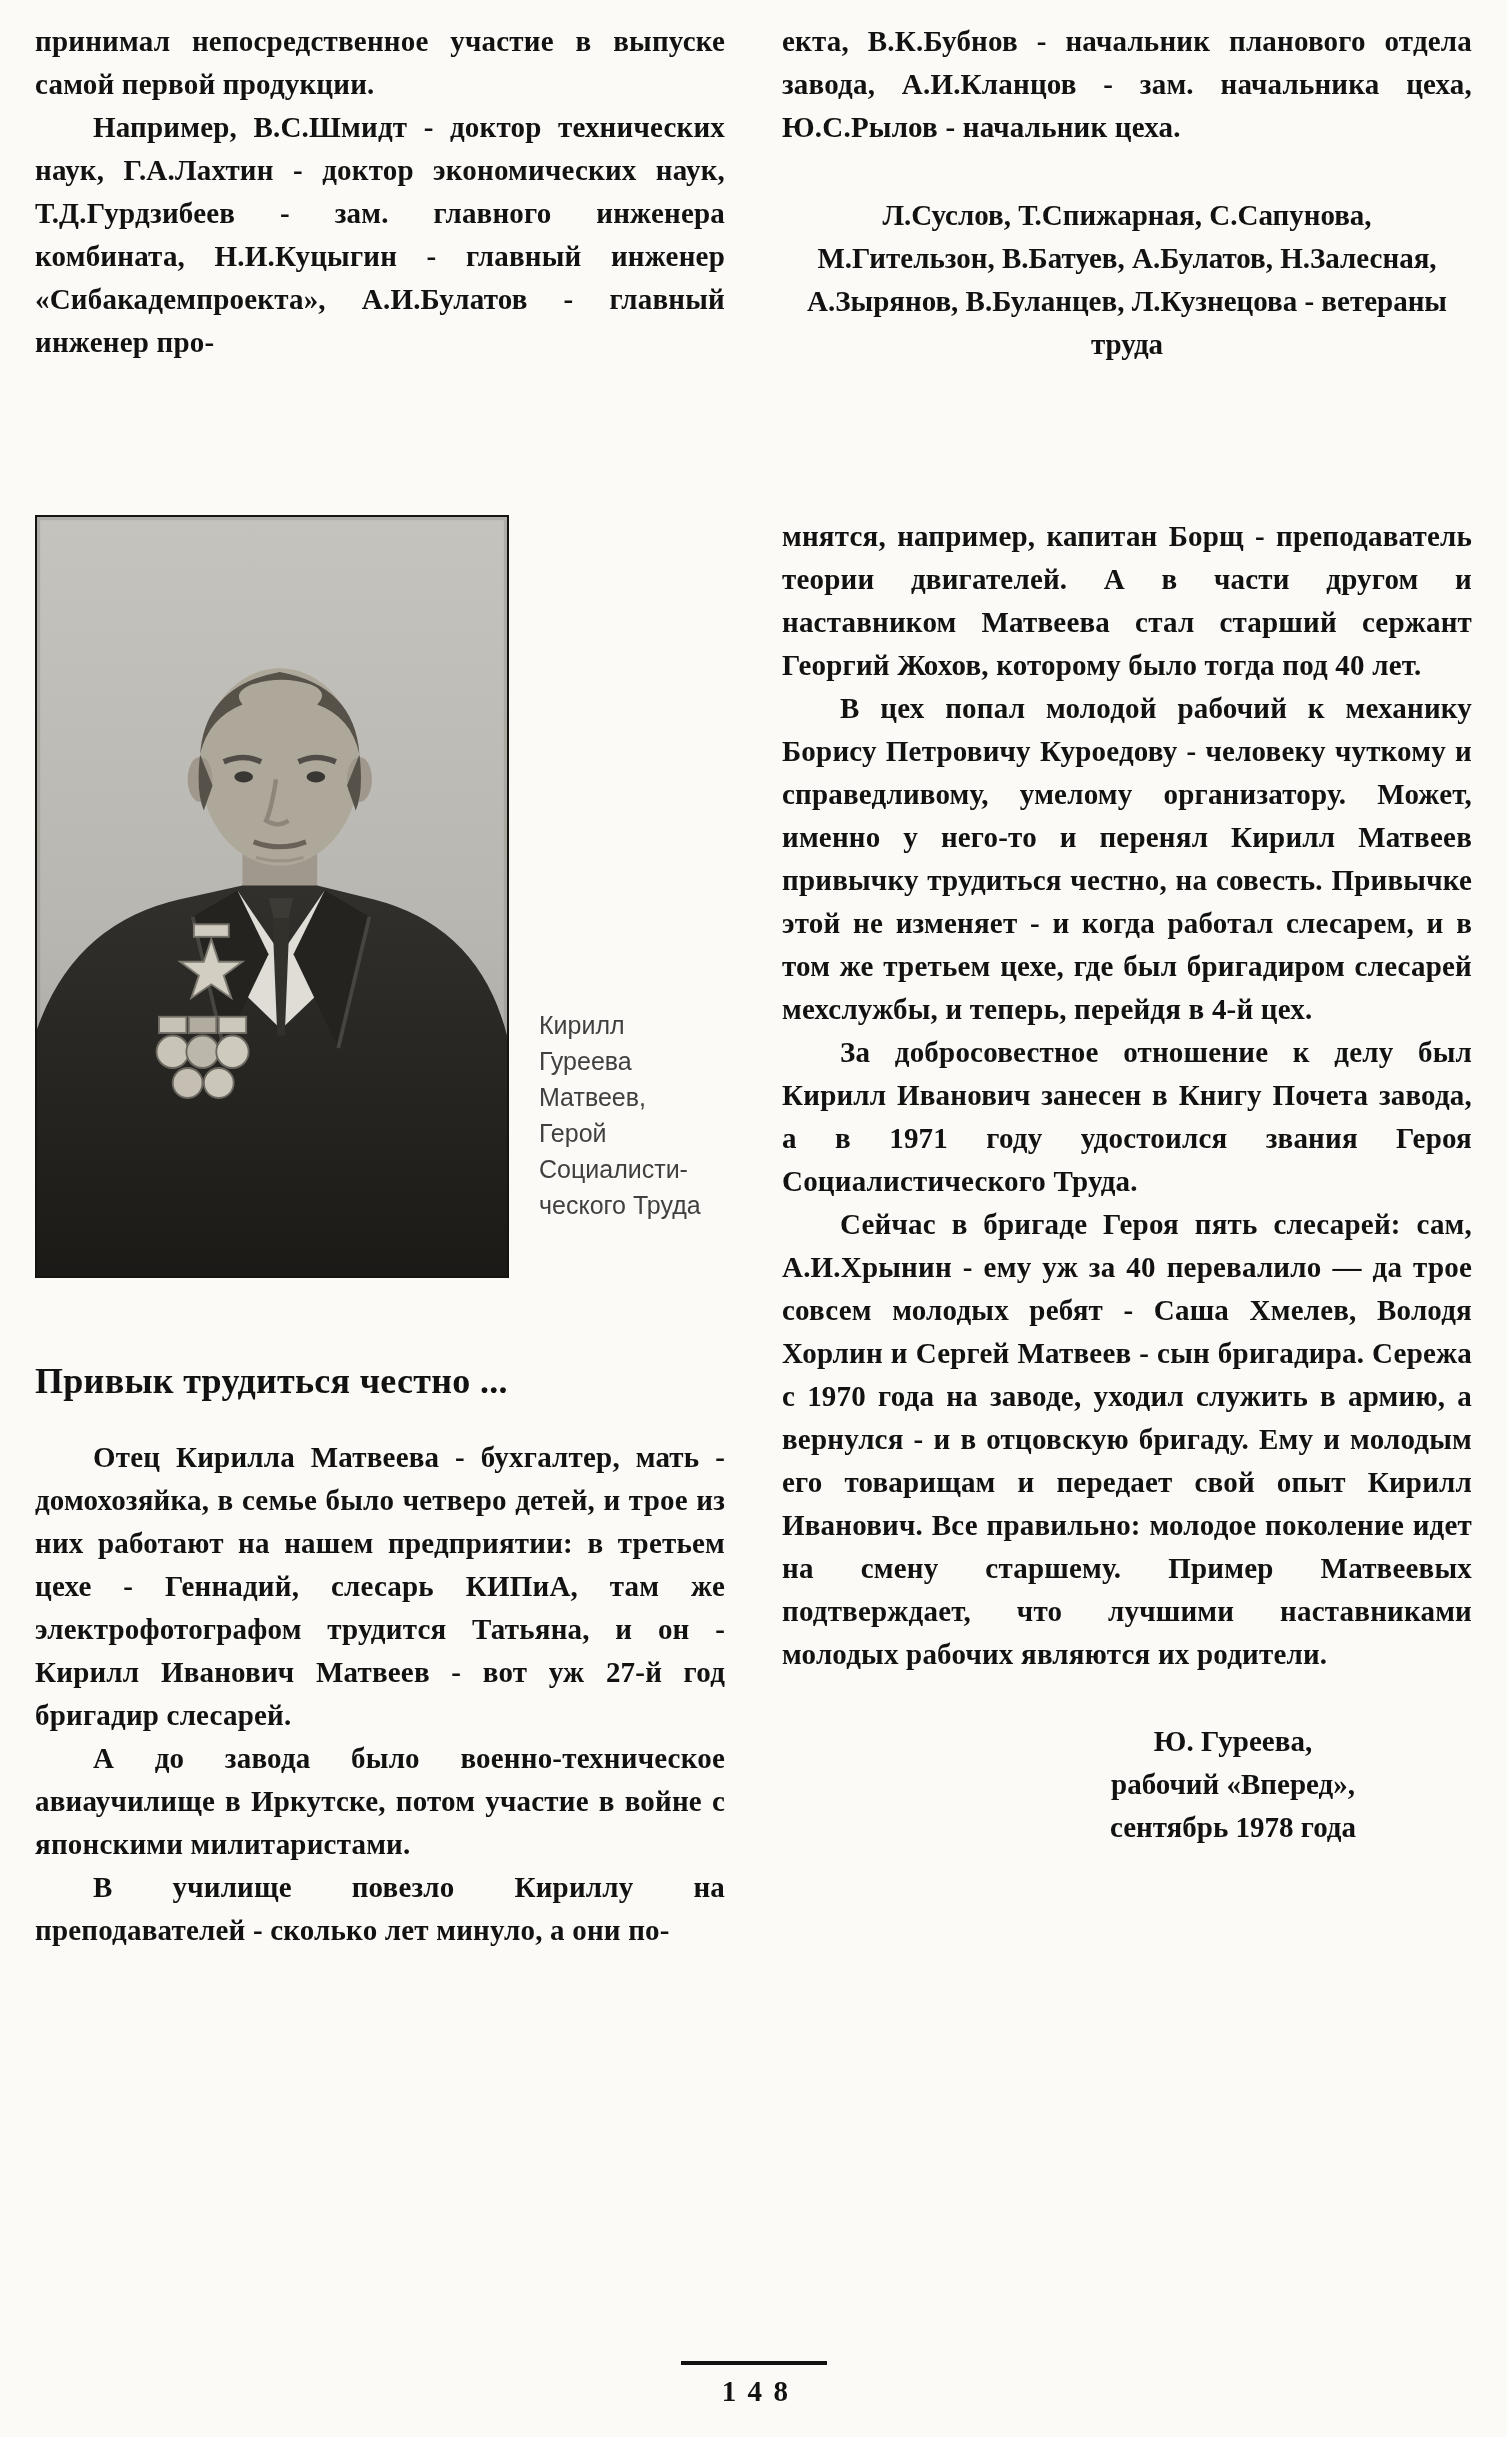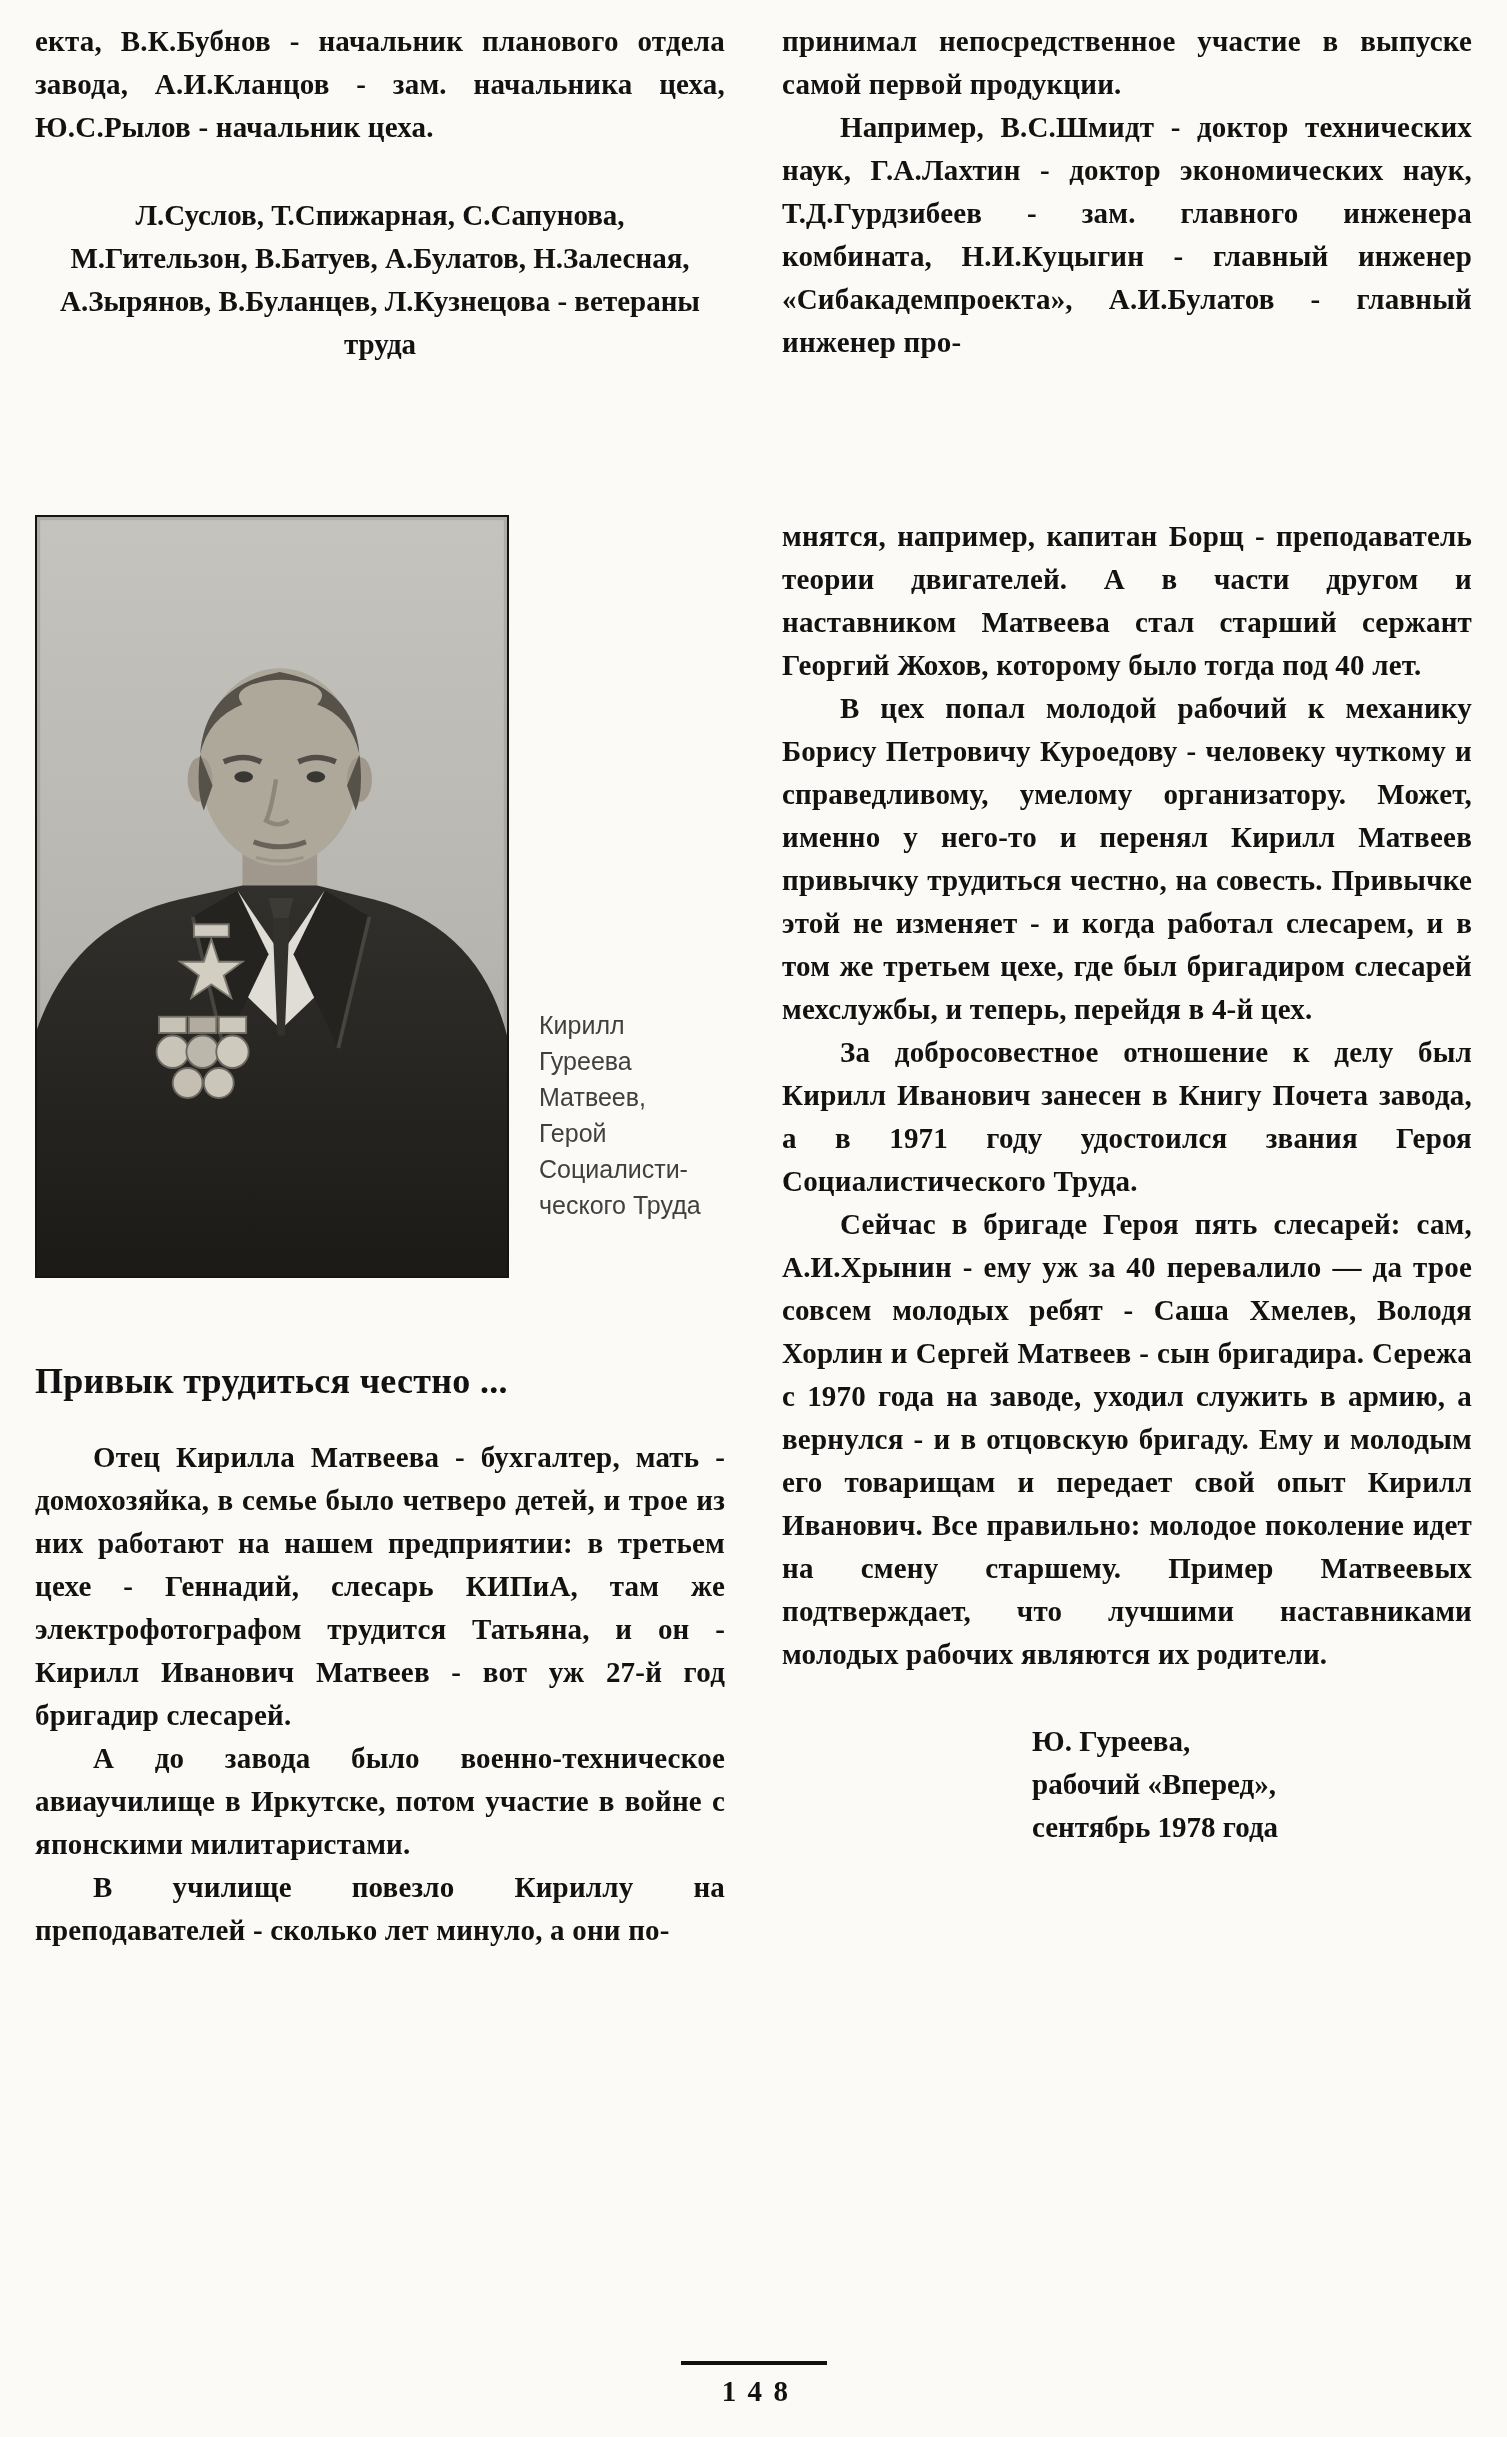--- a/index.html
+++ b/index.html
@@ -61,20 +61,21 @@
     line-height:40px;
     font-weight:700;
     letter-spacing:0.3px;
   }
 
   .signature {
     margin-top:44px;
     width:402px;
     margin-left:auto;
     margin-right:38px;
+    text-align:center;
     font-size:29px;
     line-height:43px;
   }
 
   .footer {
     position:absolute;
     left:0; right:0; bottom:30px;
     text-align:center;
   }
   .footer-rule {
@@ -89,26 +90,26 @@
     padding-left:14px;
   }
 </style>
 </head>
 <body>
 
 <div class="page">
 
   <div class="columns">
     <div class="col">
+      <p class="body-par">принимал непосредственное участие в выпуске самой первой продукции.</p>
+      <p class="body-par indent">Например, В.С.Шмидт - доктор технических наук, Г.А.Лахтин - доктор экономических наук, Т.Д.Гурдзибеев - зам. главного инженера комбината, Н.И.Куцыгин - главный инженер «Сибакадемпроекта», А.И.Булатов - главный инженер про-</p>
+    </div>
+    <div class="col">
       <p class="body-par">екта, В.К.Бубнов - начальник планового отдела завода, А.И.Кланцов - зам. начальника цеха, Ю.С.Рылов - начальник цеха.</p>
       <p class="veterans">Л.Суслов, Т.Спижарная, С.Сапунова, М.Гительзон, В.Батуев, А.Булатов, Н.Залесная, А.Зырянов, В.Буланцев, Л.Кузнецова - ветераны труда</p>
-    </div>
-    <div class="col">
-      <p class="body-par">принимал непосредственное участие в выпуске самой первой продукции.</p>
-      <p class="body-par indent">Например, В.С.Шмидт - доктор технических наук, Г.А.Лахтин - доктор экономических наук, Т.Д.Гурдзибеев - зам. главного инженера комбината, Н.И.Куцыгин - главный инженер «Сибакадемпроекта», А.И.Булатов - главный инженер про-</p>
     </div>
   </div>
 
   <div class="columns main-section">
 
     <div class="col">
 
       <div class="photo-row">
         <div class="photo-frame">
           <svg viewBox="0 0 755 1215" preserveAspectRatio="none">

